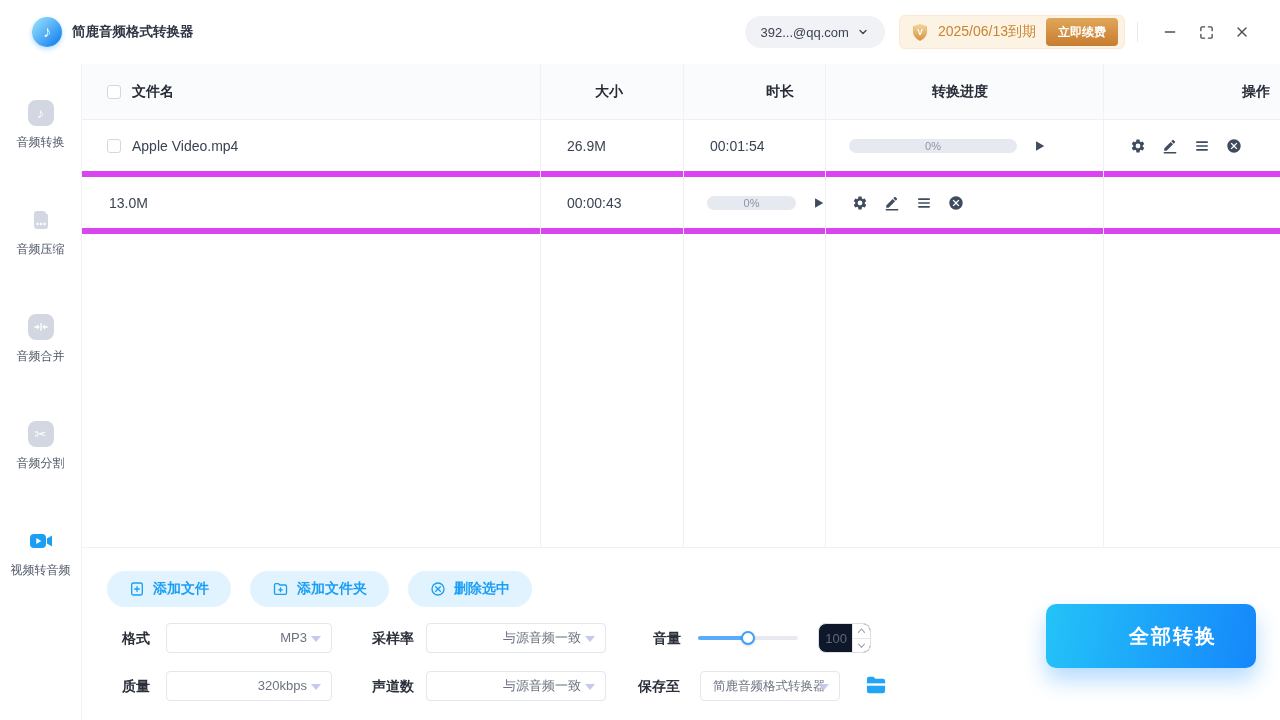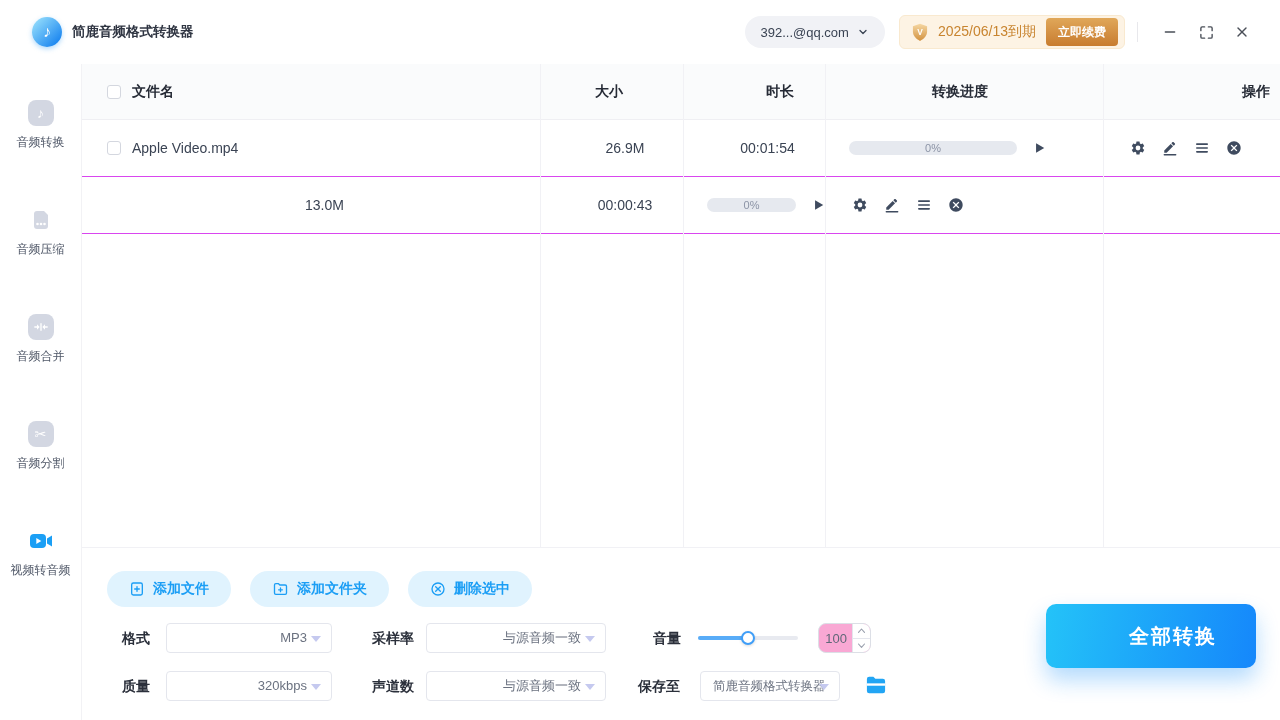--- a/index.html
+++ b/index.html
@@ -25,21 +25,21 @@
   .side-item { width:100%; display:flex; flex-direction:column; align-items:center; cursor:pointer; margin-bottom:56px; }
   .side-icon { width:26px; height:26px; border-radius:8px; background:#d3d7e2; color:#fff; display:flex; align-items:center; justify-content:center; font-size:14px; }
   .side-icon.plain { background:transparent; }
   .side-label { margin-top:8px; font-size:12px; color:#4f5767; }
 
   
   .table-area { position:absolute; left:82px; top:64px; right:0; height:483px; background:#fff; }
   .col-sep { position:absolute; top:0; bottom:0; width:1px; background:#f1f1f5; z-index:2; }
   .t-grid { display:grid; grid-template-columns:458px 143px 142px 278px 1fr; align-items:center; }
   .t-head { height:56px; background:#fafbfc; border-bottom:1px solid #efeff3; font-size:14px; font-weight:bold; color:#262b36;gap:28px; }
-  .t-row { height:57px; border-bottom:1px solid #d946ef; font-size:14px; color:#3a4353;text-align:center; }
+  .t-row { height:57px; border-bottom:6px solid #d946ef; font-size:14px; color:#3a4353; }
   .cell-name { display:flex; align-items:center; padding-left:25px; }
   .checkbox { width:14px; height:14px; border:1px solid #d4d7df; border-radius:3px; background:#fff; margin-right:11px; flex:0 0 auto; cursor:pointer; }
   .cell-pad { padding-left:27px; }
   .cell-progress { display:flex; align-items:center; padding-left:24px; }
   .pbar { width:168px; height:14px; border-radius:7px; background:#e6e9ef; display:flex; align-items:center; justify-content:center; font-size:11px; color:#8c94a6; }
   .play-btn { margin-left:15px; border:none; background:transparent; cursor:pointer; color:#3f4b5f; display:flex; align-items:center; }
   .cell-actions { display:flex; align-items:center; gap:16px; padding-left:27px; }
   .act-btn { border:none; background:transparent; cursor:pointer; color:#3f4b5f; display:flex; align-items:center; padding:0; }
 
   
@@ -50,21 +50,21 @@
   .fld-label { position:absolute; font-size:14px; font-weight:bold; color:#2b303b; line-height:30px; }
   .select { position:absolute; height:30px; background:#fff; border:1px solid #e4e6ed; border-radius:4px; font-size:13px; color:#6b7280; line-height:28px; padding:0 24px 0 12px; cursor:pointer; white-space:nowrap; overflow:hidden;text-align:right; }
   .select .tri { position:absolute; right:10px; top:12px; width:0; height:0; border-left:5px solid transparent; border-right:5px solid transparent; border-top:6px solid #c5c9ef; }
 
   .row1 { top:75px; } .row2 { top:123px; }
 
   .slider { position:absolute; left:616px; top:88px; width:100px; height:4px; border-radius:2px; background:#e8eaf0; cursor:pointer; }
   .slider .fill { position:absolute; left:0; top:0; bottom:0; width:50%; border-radius:2px; background:#58acf8; }
   .slider .handle { position:absolute; left:50%; top:50%; width:14px; height:14px; margin:-7px 0 0 -7px; border-radius:50%; background:#fff; border:2px solid #3f9ef8; box-shadow:0 1px 3px rgba(0,0,0,.15); cursor:grab; }
 
-  .numwrap { position:absolute; left:736px; top:75px; width:53px; height:30px; border:1px solid #dcdfe6; border-radius:8px; display:flex; background:#f9a8d4; overflow:hidden; }
+  .numwrap { position:absolute; left:736px; top:75px; width:53px; height:30px; border:1px solid #dcdfe6; border-radius:8px; display:flex; background:#0f172a; overflow:hidden; }
   .numwrap input { width:33px; border:none; outline:none; text-align:right; font-size:13px; color:#606878; padding-right:5px; font-family:inherit; background:transparent; }
   .spin { width:19px; border-left:1px solid #e4e6ed; display:flex; flex-direction:column; }
   .spin button { flex:1; border:none; background:#fff; cursor:pointer; display:flex; align-items:center; justify-content:center; color:#9aa0ae; padding:0; }
   .spin button:first-child { border-bottom:1px solid #e4e6ed; }
 
   .folder-btn { position:absolute; left:782px; top:126px; width:24px; height:24px; border:none; background:transparent; cursor:pointer; padding:0; }
 
   .convert-btn { position:absolute; left:964px; top:56px; width:210px; height:64px; border:none; border-radius:10px; background:linear-gradient(100deg,#24c3f8,#1587fb); color:#fff; font-size:20px; font-weight:bold; letter-spacing:2px; cursor:pointer; box-shadow:0 12px 22px rgba(23,144,250,.32); font-family:inherit;padding-left:44px; }
 </style>
 </head>

